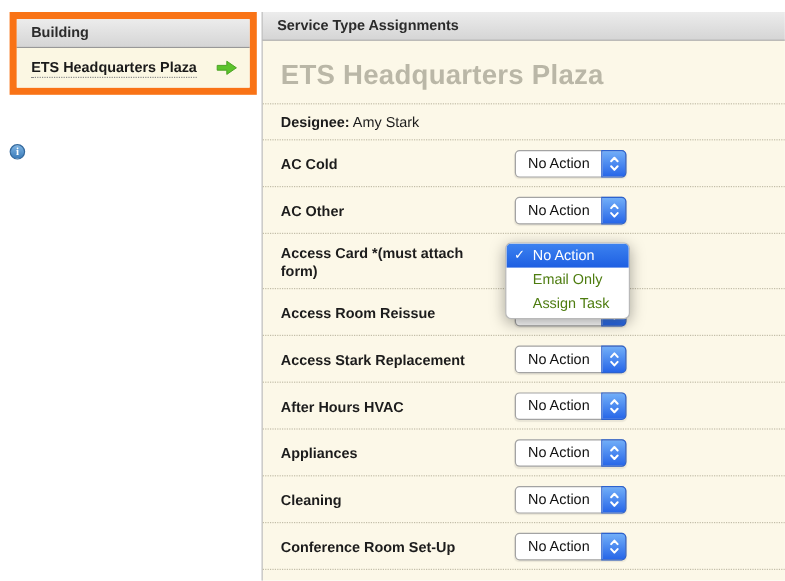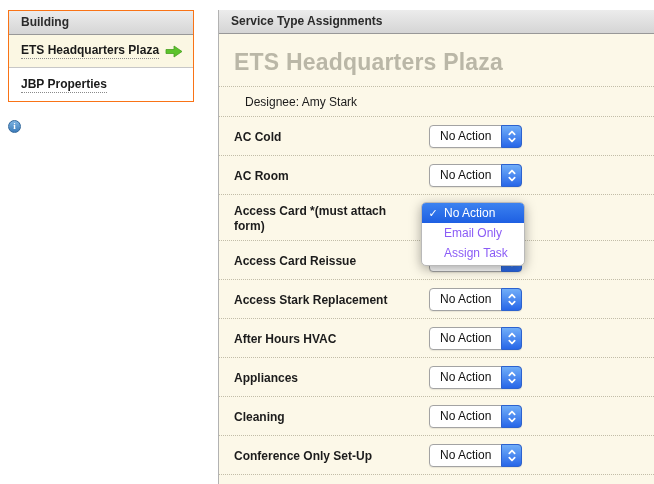--- a/index.html
+++ b/index.html
@@ -10,22 +10,22 @@
   
   .panel-header {
     height:24px; line-height:23px; padding-left:12px;
     background:linear-gradient(#ececec,#d5d5d5);
     border-bottom:1px solid #989898;
     font-weight:bold; color:#2b2b2b; font-size:12px;
   }
 
   
   .sidebar {
-    position:absolute; top:10px; left:8px; width:186px;
-    border:1px solid #f97316; background:#fff;
+    position:absolute; top:10px; left:8px; width:206px;
+    border:6px solid #f97316; background:#fff;
   }
   .sidebar-item {
     position:relative; height:33px; display:flex; align-items:center;
     padding-left:12px; border-bottom:1px solid #c7c7c7; background:#fff; cursor:pointer;
   }
   .sidebar-item:last-child { border-bottom:none; }
   .sidebar-item.selected { background:#fbf7e3; }
   .sidebar-item-label {
     font-weight:bold; color:#1a1a1a;
     border-bottom:1px dotted #8a8a8a; padding-bottom:1px;
@@ -49,21 +49,21 @@
   .main {
     position:absolute; top:10px; left:218px; width:480px; height:474px;
     border-left:1px solid #b2b2b2;
   }
   .main-body { position:relative; background:#fcf8e8; height:450px; }
 
   .heading-wrap { padding:15px 0 10px 15px; border-bottom:1px dotted #c2bda8; }
   .building-heading { font-size:23px; font-weight:bold; color:#bab7a7; letter-spacing:0.2px; }
 
   .designee-row { padding:8px 0 7px 15px; border-bottom:1px dotted #c2bda8; }
-  .designee-label { font-weight:normal;margin-left:11px; }
+  .designee-label { font-weight:bold; }
 
   .service-row {
     display:flex; align-items:center;
     min-height:39px; padding:9px 0 6px 15px;
     border-bottom:1px dotted #c2bda8;
   }
   .service-label { width:195px; padding-right:28px; font-weight:bold; line-height:15px; }
 
   
   .mac-select {
@@ -80,21 +80,21 @@
     display:flex; align-items:center; justify-content:center;
   }
 
   
   .dropdown-menu {
     position:absolute; left:202px; top:168px; width:104px; z-index:10;
     background:#fff; border:1px solid #b9b9b9; border-radius:5px;
     box-shadow:0 3px 12px rgba(0,0,0,0.35); overflow:hidden; padding-bottom:2px;
   }
   .menu-option {
-    height:20px; line-height:20px; display:flex; cursor:pointer; color:#8b5cf6;
+    height:20px; line-height:20px; display:flex; cursor:pointer; color:#4d7c0f;
   }
   .menu-option.selected {
     background:linear-gradient(#3c82f0,#1e5fe2); color:#fff;
   }
   .menu-check { width:22px; text-align:center; font-size:11px; }
 </style>
 </head>
 <body>
 
 <div class="sidebar">
@@ -103,24 +103,20 @@
 
       <div class="sidebar-item selected">
         <span class="sidebar-item-label">ETS Headquarters Plaza</span>
         <span class="arrow-icon show-arrow">
           <svg width="18" height="13" viewBox="0 0 18 13">
             <path d="M1 4.5 H9 V1 L17 6.5 L9 12 V8.5 H1 Z" fill="#5cc32c" stroke="#48a021" stroke-width="0.8"></path>
           </svg>
         </span>
       </div>
 
-      <div class="sidebar-item">
-        <span class="sidebar-item-label">JBP Properties</span>
-
-      </div>
     </div>
 </div>
 
 <div class="info-note">
   <span class="info-icon">i</span>
 </div>
 
 <div class="main">
   <div class="panel-header">Service Type Assignments</div>
 
@@ -144,21 +140,21 @@
             <span class="mac-select-cap">
               <svg width="10" height="15" viewBox="0 0 10 15">
                 <path d="M2.3 5.4 L5 2.5 L7.7 5.4" fill="none" stroke="#ffffff" stroke-width="1.7" stroke-linecap="round" stroke-linejoin="round"></path>
                 <path d="M2.3 9.6 L5 12.5 L7.7 9.6" fill="none" stroke="#ffffff" stroke-width="1.7" stroke-linecap="round" stroke-linejoin="round"></path>
               </svg>
             </span>
           </div>
         </div>
 
         <div class="service-row">
-          <div class="service-label">AC Room</div>
+          <div class="service-label">AC Other</div>
           <div class="mac-select">
             <span class="mac-select-value">No Action</span>
             <span class="mac-select-cap">
               <svg width="10" height="15" viewBox="0 0 10 15">
                 <path d="M2.3 5.4 L5 2.5 L7.7 5.4" fill="none" stroke="#ffffff" stroke-width="1.7" stroke-linecap="round" stroke-linejoin="round"></path>
                 <path d="M2.3 9.6 L5 12.5 L7.7 9.6" fill="none" stroke="#ffffff" stroke-width="1.7" stroke-linecap="round" stroke-linejoin="round"></path>
               </svg>
             </span>
           </div>
         </div>
@@ -170,21 +166,21 @@
             <span class="mac-select-cap">
               <svg width="10" height="15" viewBox="0 0 10 15">
                 <path d="M2.3 5.4 L5 2.5 L7.7 5.4" fill="none" stroke="#ffffff" stroke-width="1.7" stroke-linecap="round" stroke-linejoin="round"></path>
                 <path d="M2.3 9.6 L5 12.5 L7.7 9.6" fill="none" stroke="#ffffff" stroke-width="1.7" stroke-linecap="round" stroke-linejoin="round"></path>
               </svg>
             </span>
           </div>
         </div>
 
         <div class="service-row">
-          <div class="service-label">Access Card Reissue</div>
+          <div class="service-label">Access Room Reissue</div>
           <div class="mac-select">
             <span class="mac-select-value">No Action</span>
             <span class="mac-select-cap">
               <svg width="10" height="15" viewBox="0 0 10 15">
                 <path d="M2.3 5.4 L5 2.5 L7.7 5.4" fill="none" stroke="#ffffff" stroke-width="1.7" stroke-linecap="round" stroke-linejoin="round"></path>
                 <path d="M2.3 9.6 L5 12.5 L7.7 9.6" fill="none" stroke="#ffffff" stroke-width="1.7" stroke-linecap="round" stroke-linejoin="round"></path>
               </svg>
             </span>
           </div>
         </div>
@@ -235,21 +231,21 @@
             <span class="mac-select-cap">
               <svg width="10" height="15" viewBox="0 0 10 15">
                 <path d="M2.3 5.4 L5 2.5 L7.7 5.4" fill="none" stroke="#ffffff" stroke-width="1.7" stroke-linecap="round" stroke-linejoin="round"></path>
                 <path d="M2.3 9.6 L5 12.5 L7.7 9.6" fill="none" stroke="#ffffff" stroke-width="1.7" stroke-linecap="round" stroke-linejoin="round"></path>
               </svg>
             </span>
           </div>
         </div>
 
         <div class="service-row">
-          <div class="service-label">Conference Only Set-Up</div>
+          <div class="service-label">Conference Room Set-Up</div>
           <div class="mac-select">
             <span class="mac-select-value">No Action</span>
             <span class="mac-select-cap">
               <svg width="10" height="15" viewBox="0 0 10 15">
                 <path d="M2.3 5.4 L5 2.5 L7.7 5.4" fill="none" stroke="#ffffff" stroke-width="1.7" stroke-linecap="round" stroke-linejoin="round"></path>
                 <path d="M2.3 9.6 L5 12.5 L7.7 9.6" fill="none" stroke="#ffffff" stroke-width="1.7" stroke-linecap="round" stroke-linejoin="round"></path>
               </svg>
             </span>
           </div>
         </div>

